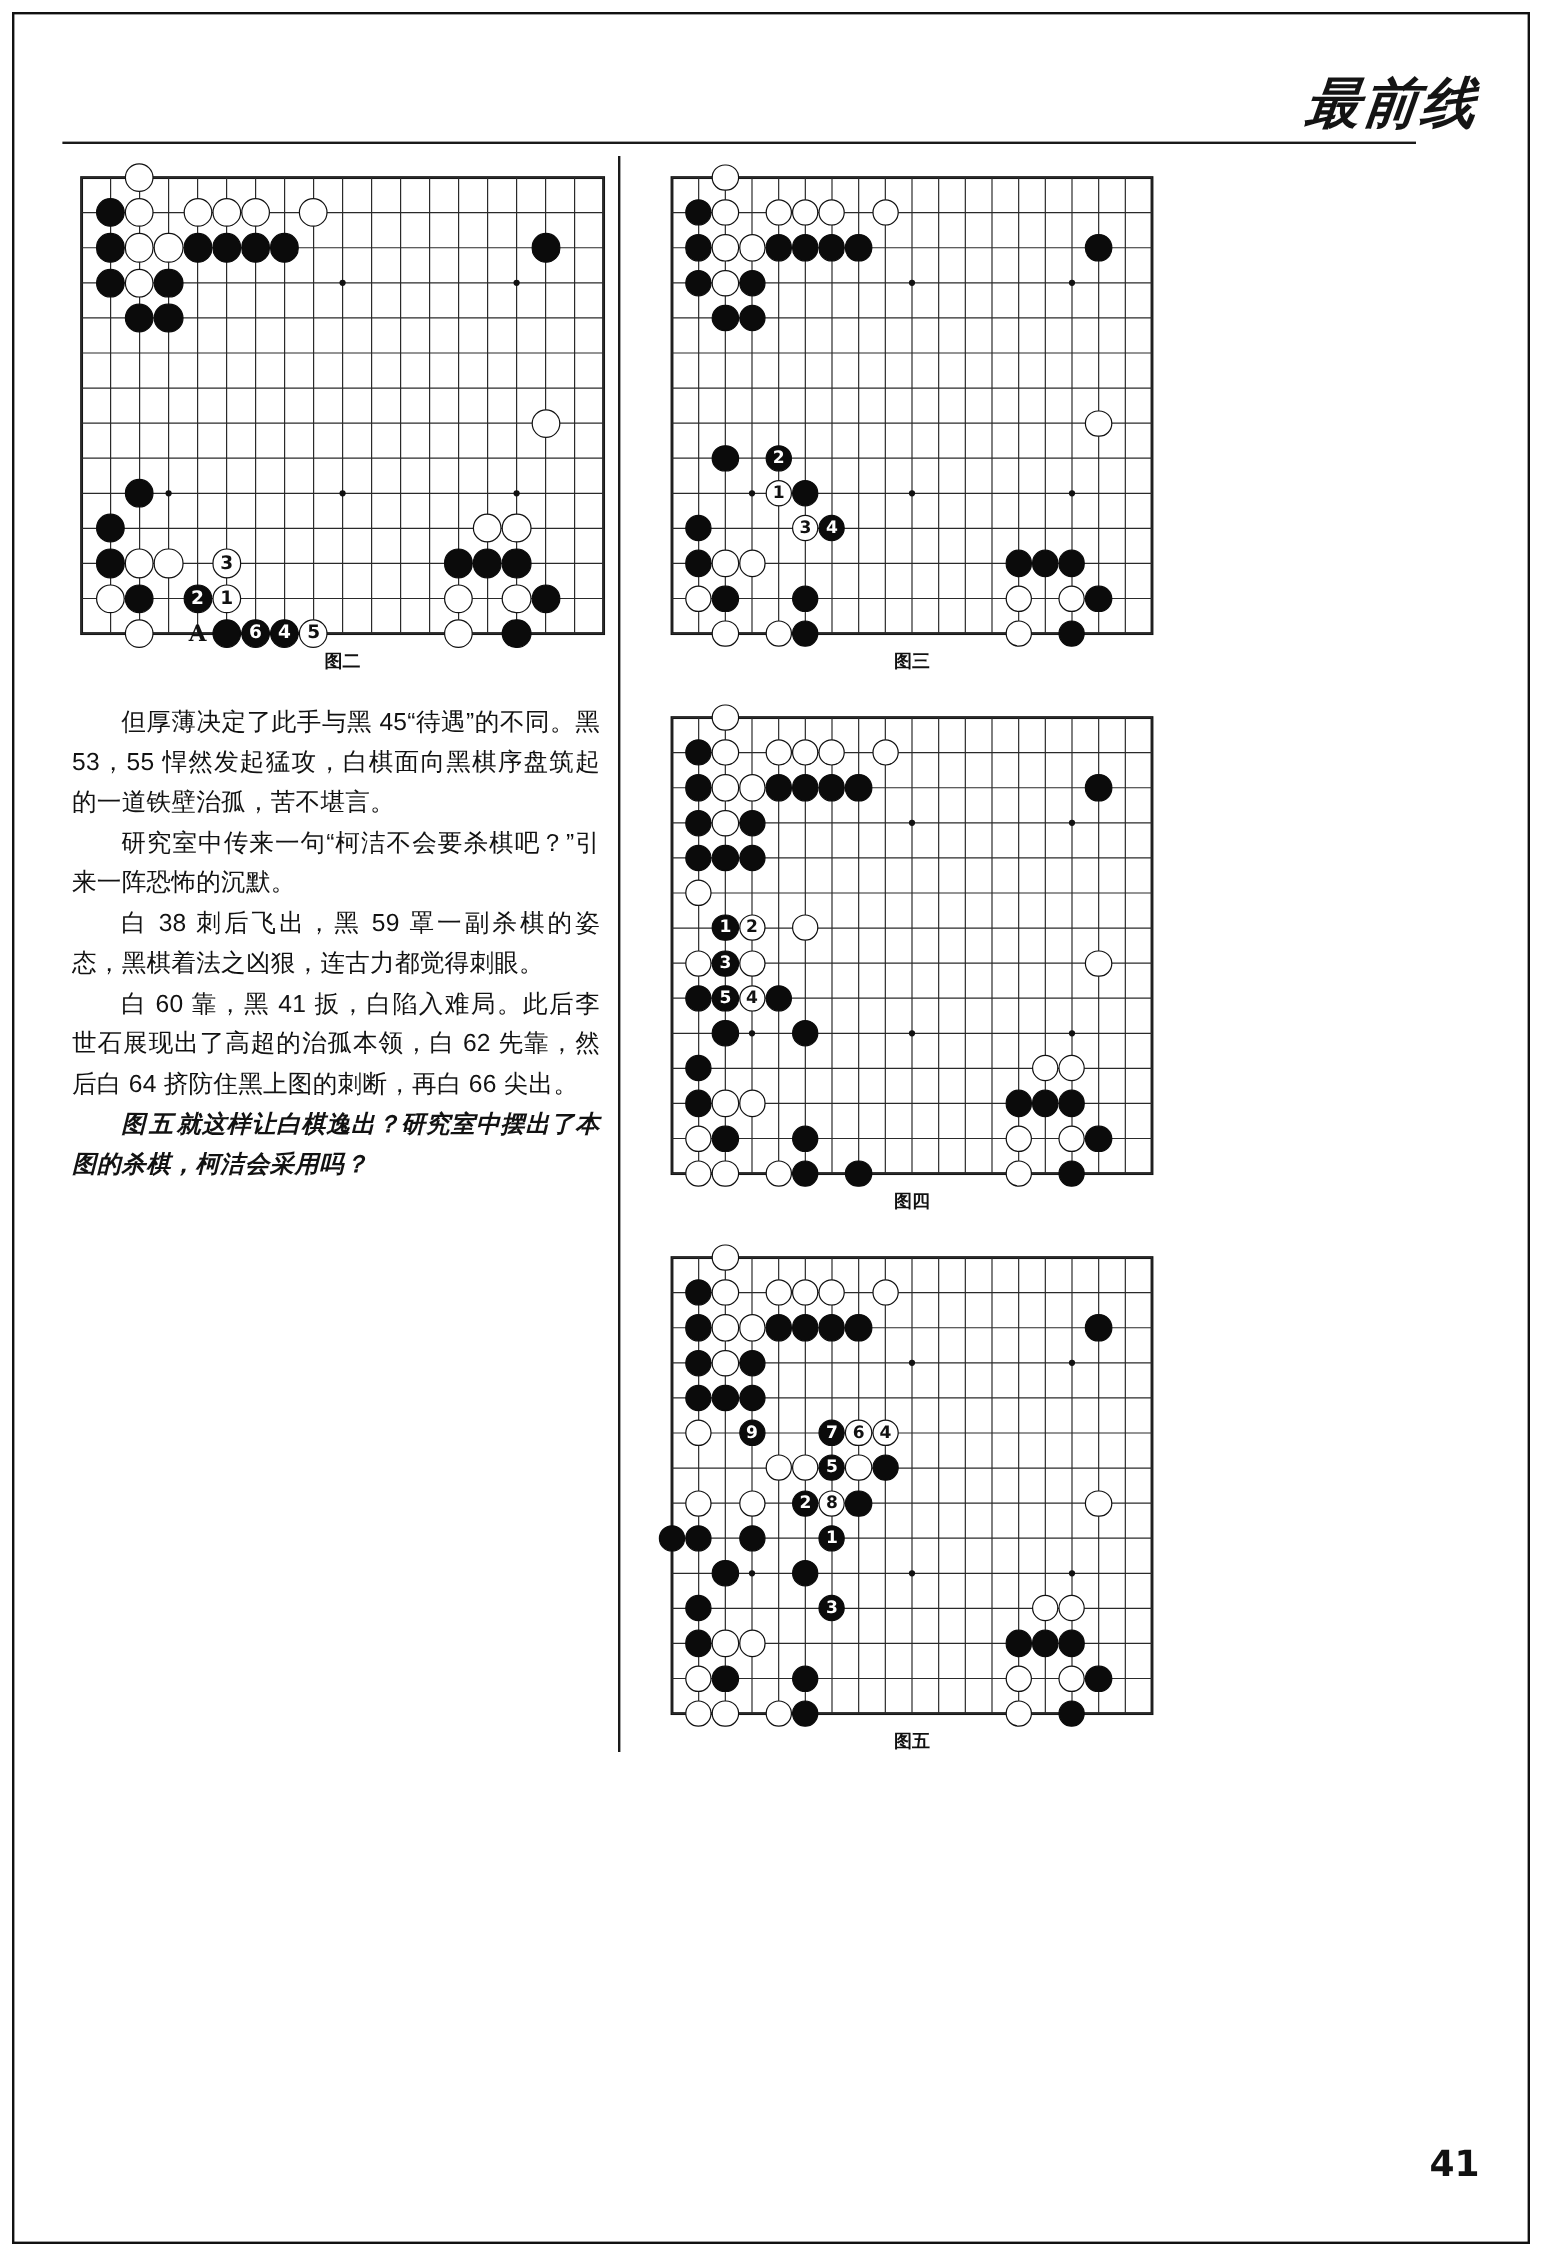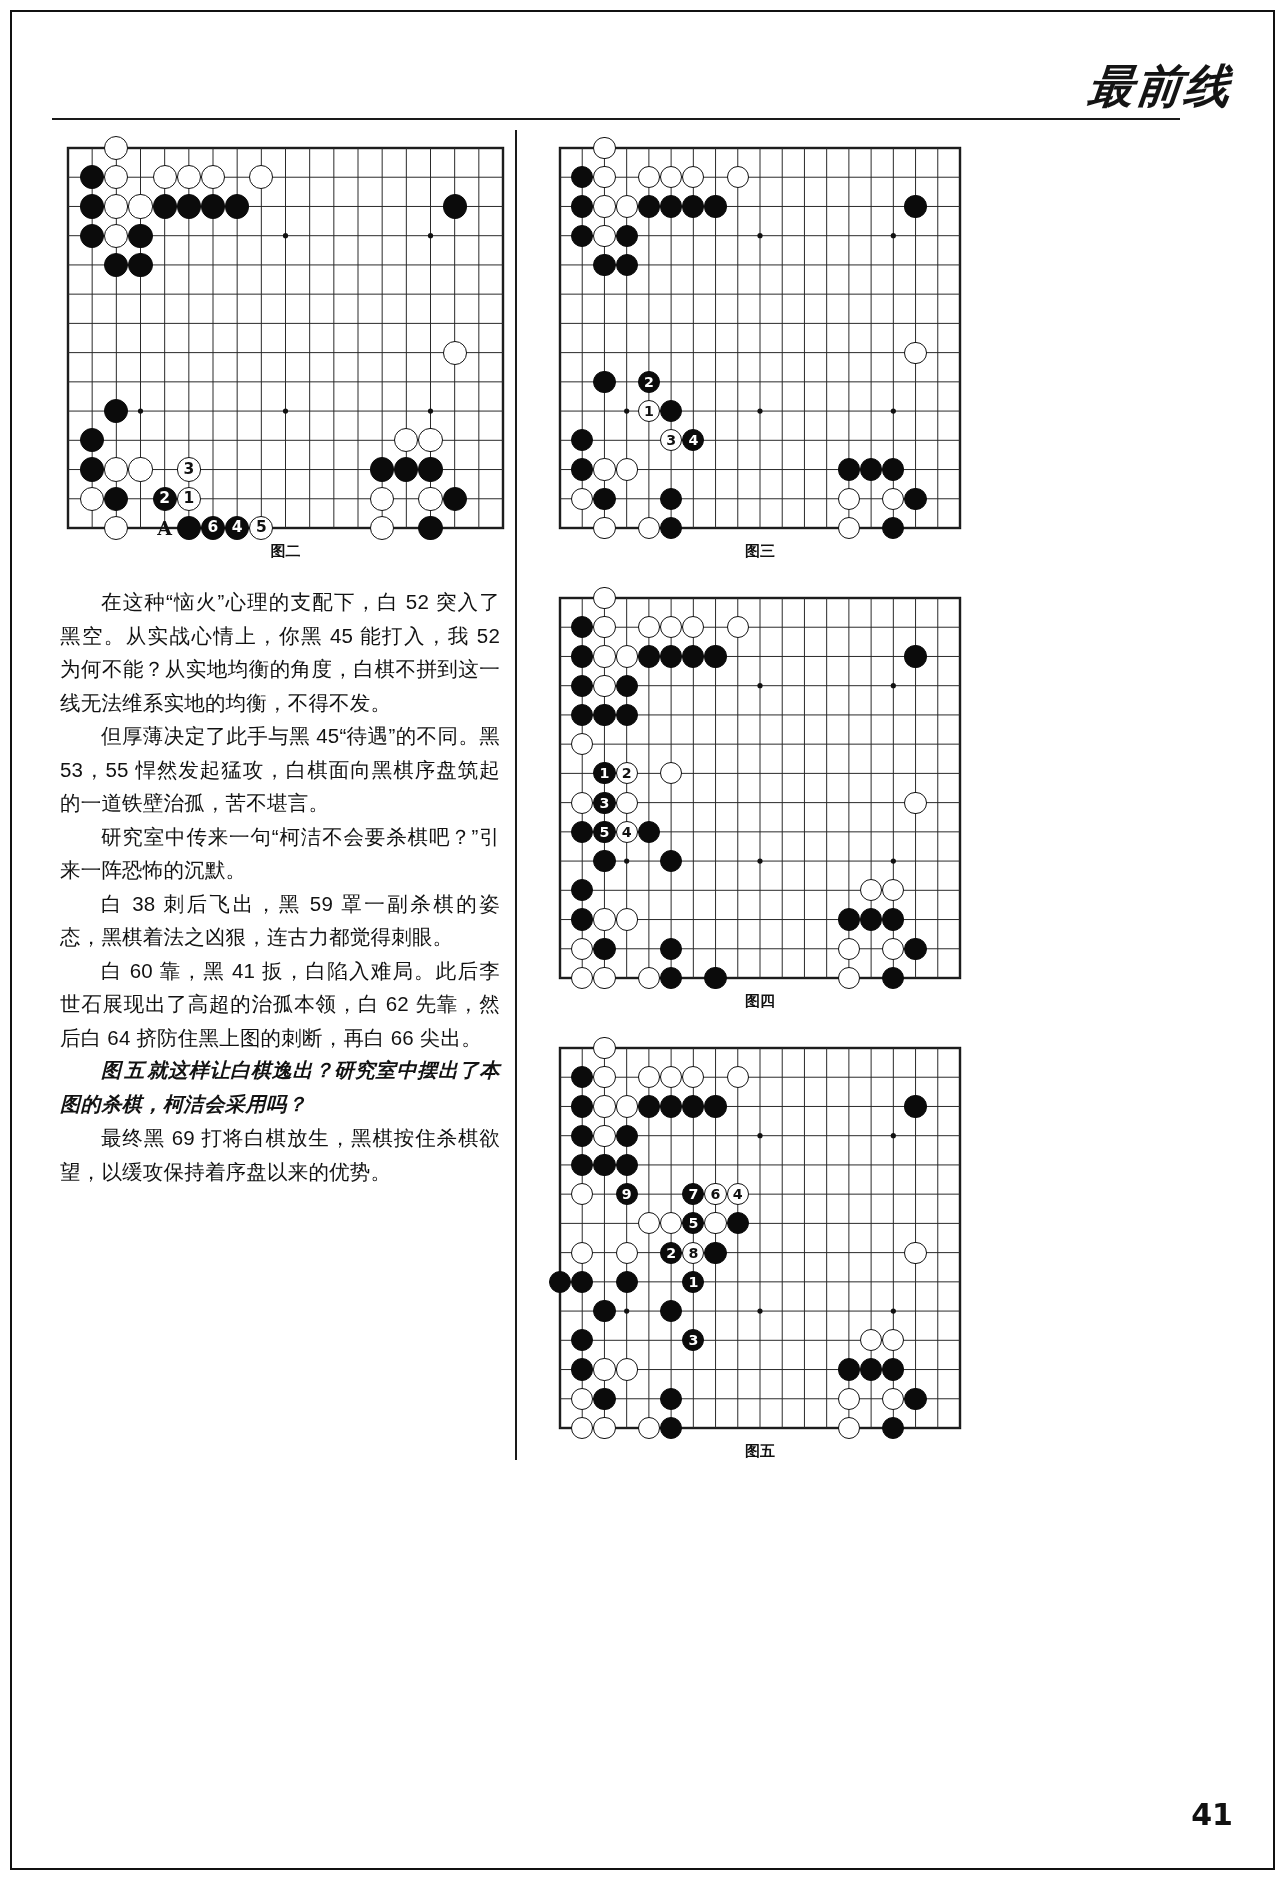--- a/index.html
+++ b/index.html
@@ -29,21 +29,21 @@
     transform:skewX(-6deg);
     white-space:nowrap;
   }
   
   .col-divider{
     position:absolute;left:515px;top:130px;width:0;height:1330px;
     border-left:2px solid #1a1a1a;
   }
   
   .page-number{
-    position:absolute;right:52px;bottom:48px;
+    position:absolute;right:52px;bottom:59px;
     font-family:"DejaVu Sans",sans-serif;
     font-size:30px;font-weight:700;color:#111;text-align:right;
   }
 
   
   .board{position:absolute;}
   .board .grid{position:absolute;left:0;top:0;width:100%;height:100%;}
   .board-caption{
     position:absolute;width:100%;text-align:center;
     font-family:"DejaVu Sans","Liberation Sans",sans-serif;
@@ -537,23 +537,21 @@
         <div class="stone w" style="left: 43.3333px; top: 378.889px; width: 22.2222px; height: 22.2222px;"></div>
         <div class="stone w" style="left: 87.7778px; top: 378.889px; width: 22.2222px; height: 22.2222px;"></div>
         <div class="stone b" style="left: 110px; top: 378.889px; width: 22.2222px; height: 22.2222px;"></div>
         <div class="stone w" style="left: 287.778px; top: 378.889px; width: 22.2222px; height: 22.2222px;"></div>
         <div class="stone b" style="left: 332.222px; top: 378.889px; width: 22.2222px; height: 22.2222px;"></div>
         <div class="board-caption" style="top: 404px;">图五</div>
       </div>
     </div>
 
   <div class="textcol">
-    <p class="para">在这种“恼火”心理的支配下，白 52 突入了黑空。从实战心情上，你黑 45 能打入，我 52 为何不能？从实地均衡的角度，白棋不拼到这一线无法维系实地的均衡，不得不发。</p>
     <p class="para">但厚薄决定了此手与黑 45“待遇”的不同。黑 53，55 悍然发起猛攻，白棋面向黑棋序盘筑起的一道铁壁治孤，苦不堪言。</p>
     <p class="para">研究室中传来一句“柯洁不会要杀棋吧？”引来一阵恐怖的沉默。</p>
     <p class="para">白 38 刺后飞出，黑 59 罩一副杀棋的姿态，黑棋着法之凶狠，连古力都觉得刺眼。</p>
     <p class="para">白 60 靠，黑 41 扳，白陷入难局。此后李世石展现出了高超的治孤本领，白 62 先靠，然后白 64 挤防住黑上图的刺断，再白 66 尖出。</p>
     <p class="para kai"><span class="lead">图五</span><span>就这样让白棋逸出？研究室中摆出了本图的杀棋，柯洁会采用吗？</span></p>
-    <p class="para">最终黑 69 打将白棋放生，黑棋按住杀棋欲望，以缓攻保持着序盘以来的优势。</p>
   </div>
 
   <div class="page-number">41</div>
 </div>
 
 </body></html>

